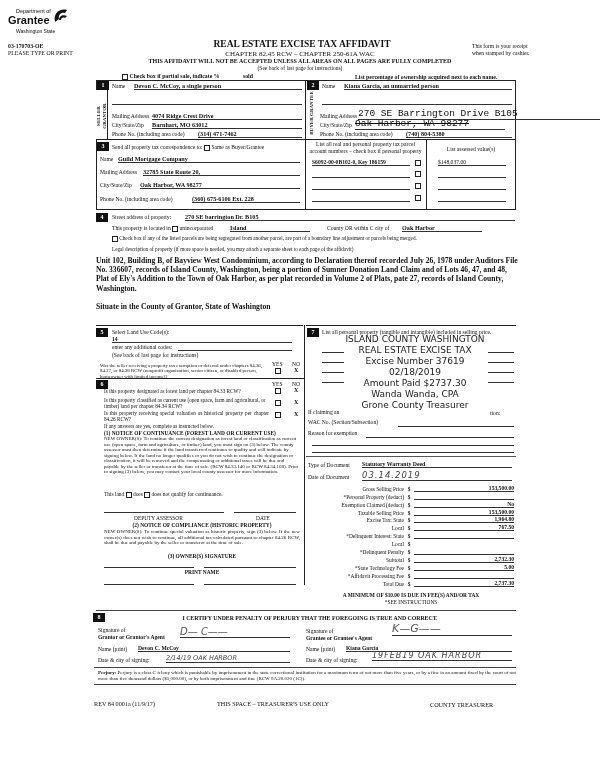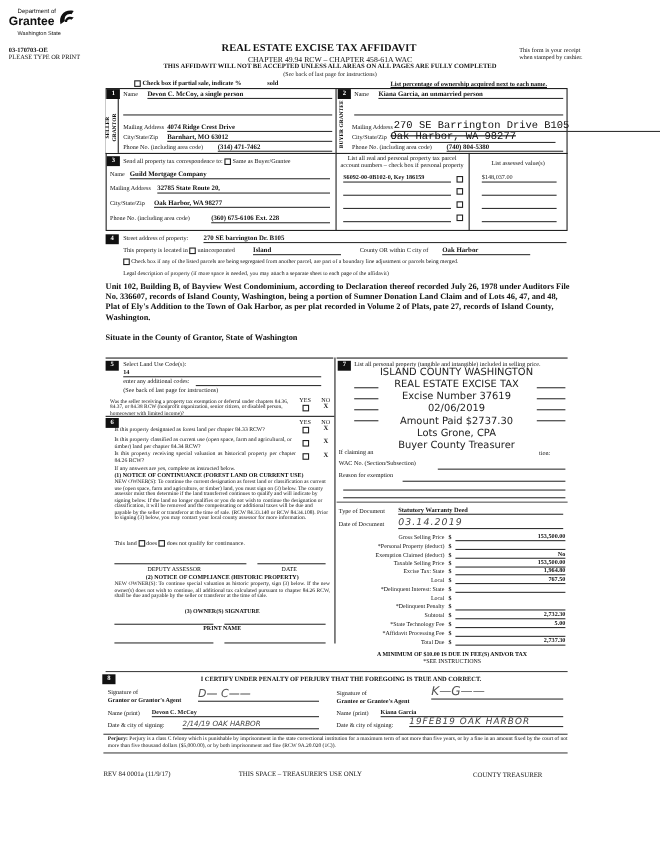--- a/index.html
+++ b/index.html
@@ -27,22 +27,22 @@
   <div style="font-family:'Liberation Sans',sans-serif;font-size:5.5px;position:absolute;left:8px;top:4px">Department of</div>
   <div style="font-family:'Liberation Sans',sans-serif;font-size:11px;font-weight:bold;position:absolute;left:0;top:10px">Grantee</div>
   <div style="font-family:'Liberation Sans',sans-serif;font-size:5px;position:absolute;left:8px;top:24px">Washington State</div>
   <svg class="abs" style="left:43px;top:2px" width="20" height="20" viewBox="0 0 20 20">
       <path d="M4 16 C2 8 8 2 16 4 L14 7 C10 6 7 9 8 13 Z" fill="#111"></path>
       <path d="M8 14 C8 10 12 8 16 10 L14 12 C12 11 10 12 10 14Z" fill="#111"></path>
     </svg>
 </div>
 <div class="abs b" style="left:8px;top:43px;font-size:5.8px">03-170703-OE</div>
 <div class="abs" style="left:8px;top:50px;font-size:5.8px">PLEASE TYPE OR PRINT</div>
-<div class="abs b c" style="left:140px;top:39px;width:300px;font-size:9.5px">REAL ESTATE EXCISE TAX AFFIDAVIT</div>
-<div class="abs c" style="left:150px;top:50px;width:300px;font-size:7px">CHAPTER 49.94 RCW – CHAPTER 458-61A WAC</div>
+<div class="abs b c" style="left:152px;top:39px;width:300px;font-size:9.5px">REAL ESTATE EXCISE TAX AFFIDAVIT</div>
+<div class="abs c" style="left:150px;top:50px;width:300px;font-size:7px">CHAPTER 82.45 RCW – CHAPTER 250-61A WAC</div>
 <div class="abs b c" style="left:60px;top:58px;width:480px;font-size:6px">THIS AFFIDAVIT WILL NOT BE ACCEPTED UNLESS ALL AREAS ON ALL PAGES ARE FULLY COMPLETED</div>
 <div class="abs c" style="left:150px;top:65px;width:300px;font-size:5.5px">(See back of last page for instructions)</div>
 <div class="abs" style="left:472px;top:43px;font-size:5.6px">This form is your receipt</div>
 <div class="abs" style="left:472px;top:50px;font-size:5.6px">when stamped by cashier.</div>
 
 <div class="abs" style="left:122px;top:73px;font-size:5.8px">
   <span class="chk"></span>
   <span class="b">Check box if partial sale, indicate %</span>
   <span class="b" style="margin-left:22px">sold</span>
 </div>
@@ -188,24 +188,24 @@
 <div class="line" style="left:322px;top:372px;width:22px"></div>
 <div class="line" style="left:322px;top:382px;width:22px"></div>
 <div class="line" style="left:488px;top:352px;width:26px"></div>
 <div class="line" style="left:488px;top:362px;width:26px"></div>
 <div class="line" style="left:488px;top:372px;width:26px"></div>
 <div class="line" style="left:488px;top:382px;width:26px"></div>
 <div class="abs stamp" style="left:340px;top:334px;width:150px">
   <div>ISLAND COUNTY WASHINGTON</div>
   <div>REAL ESTATE EXCISE TAX</div>
   <div>Excise Number 37619</div>
-  <div>02/06/2019</div>
+  <div>02/18/2019</div>
   <div>Amount Paid $2737.30</div>
-  <div>Lots Grone, CPA</div>
-  <div>Buyer County Treasurer</div>
+  <div>Wanda Wanda, CPA</div>
+  <div>Grone County Treasurer</div>
 </div>
 <span class="abs lbl" style="left:308px;top:409px">If claiming an</span>
 <span class="abs lbl" style="left:490px;top:410px">tion:</span>
 <span class="abs lbl" style="left:308px;top:419px">WAC No. (Section/Subsection)</span>
 <div class="line" style="left:398px;top:426px;width:116px"></div>
 <span class="abs lbl" style="left:308px;top:430px">Reason for exemption</span>
 <div class="line" style="left:366px;top:437px;width:148px"></div>
 <div class="line" style="left:312px;top:445px;width:202px"></div>
 <div class="line" style="left:312px;top:452px;width:202px"></div>
 <div class="abs" style="left:306px;top:456px;width:210px;border-top:0.8px solid #555"></div>

